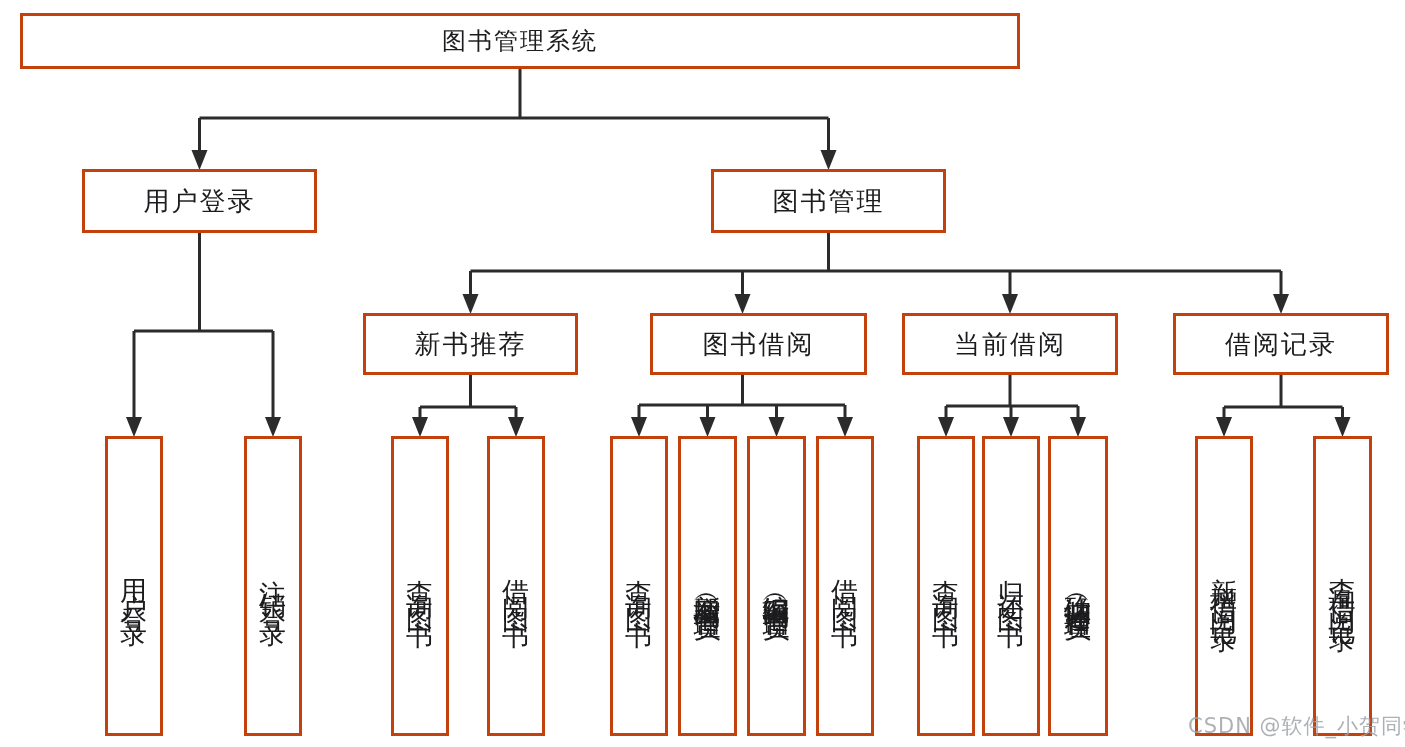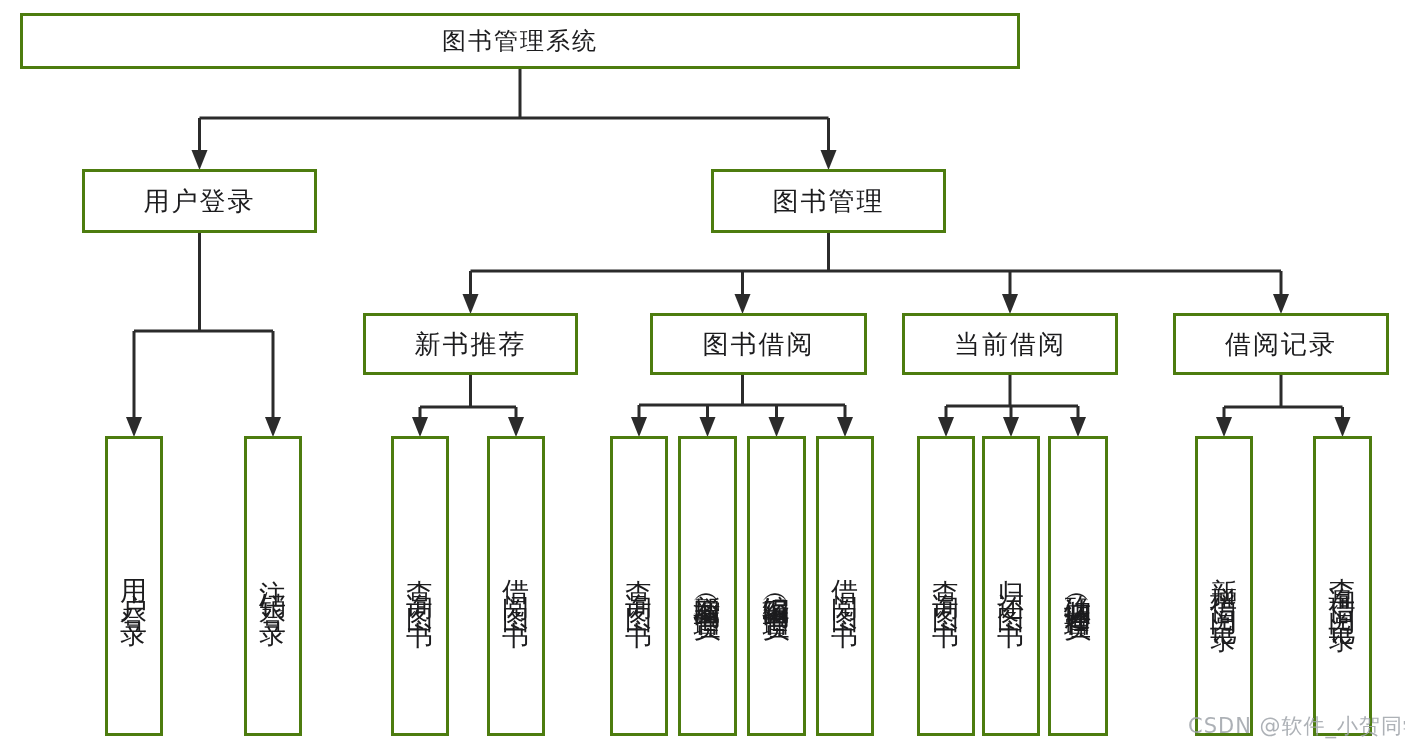--- a/index.html
+++ b/index.html
@@ -13,21 +13,21 @@
   }
   #connectors {
     position: absolute;
     left: 0; top: 0;
     width: 1405px; height: 747px;
     z-index: 1;
   }
   .node {
     position: absolute;
     box-sizing: border-box;
-    border: 3px solid #4d7c0f;
+    border: 3px solid #c2410c;
     background: #ffffff;
     color: #1c1c1e;
     display: flex;
     align-items: center;
     justify-content: center;
     z-index: 2;
     text-align: center;
   }
   .node.h { font-size: 26px; letter-spacing: 2px; white-space: nowrap; }
   .node.root { font-size: 24px; }

